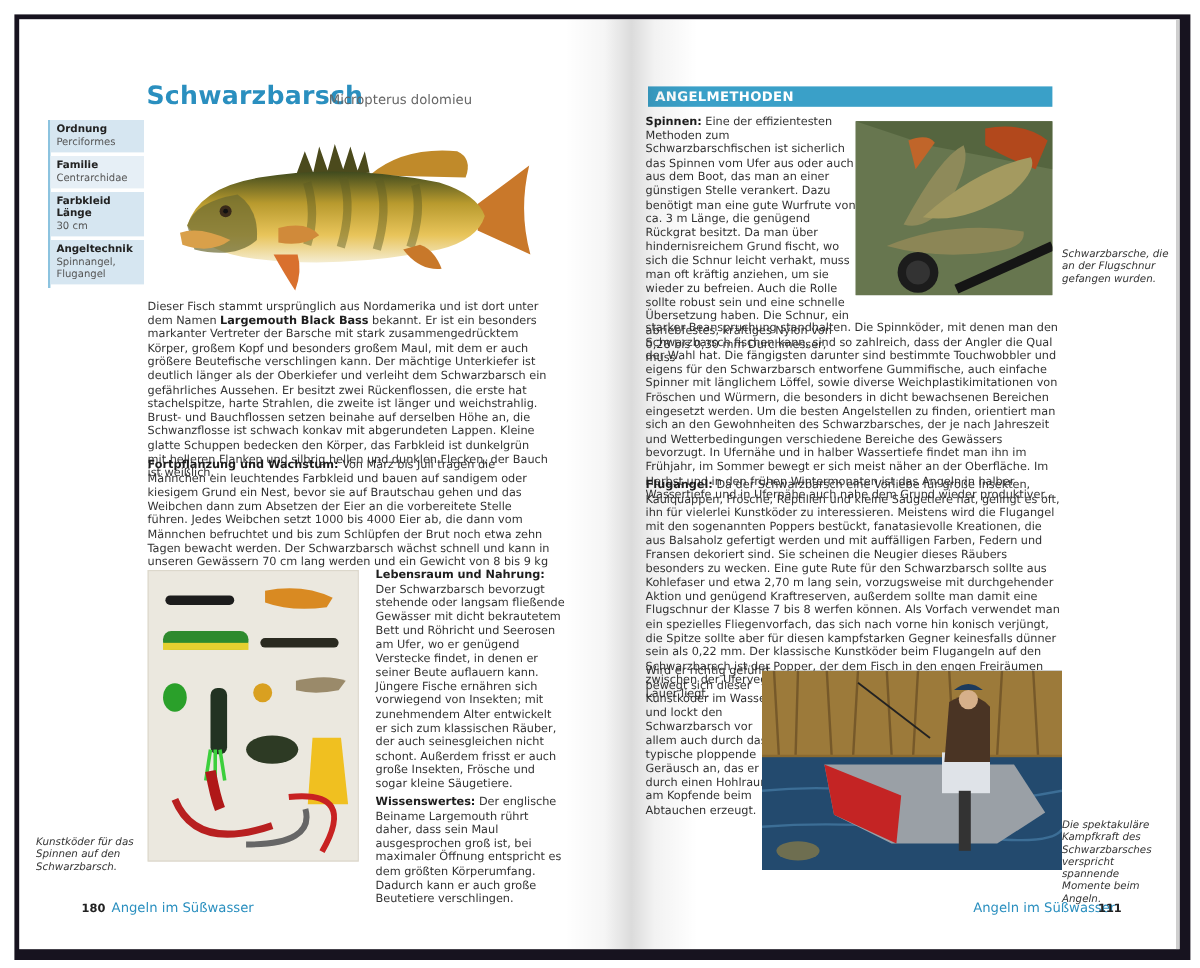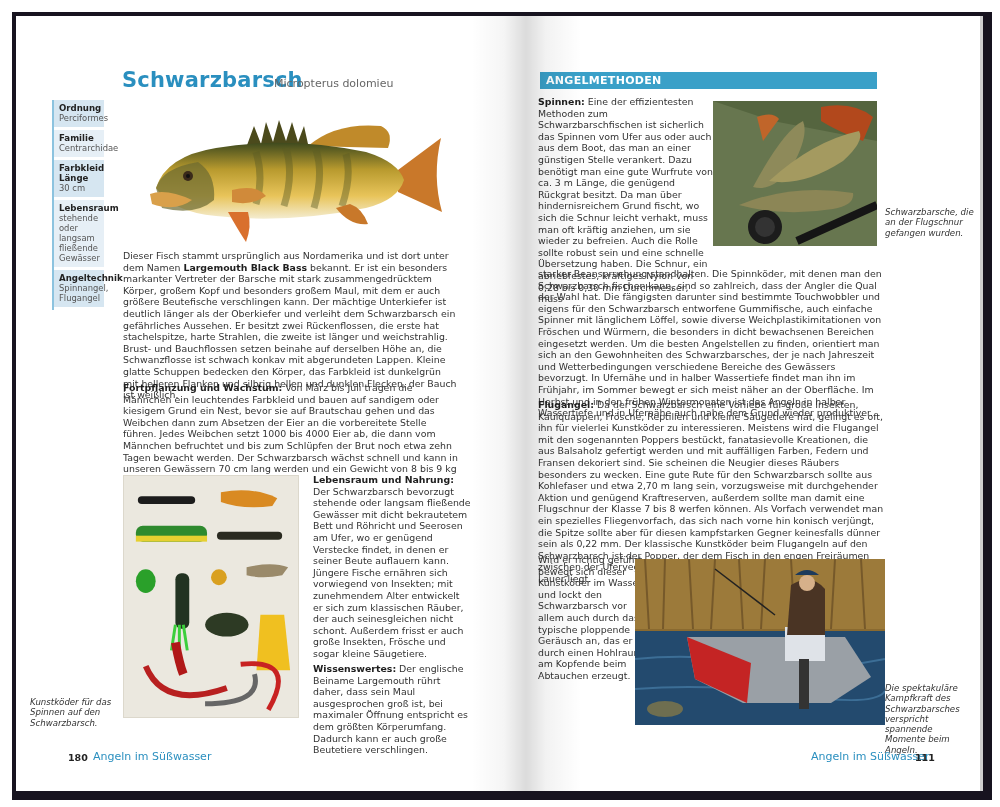--- a/index.html
+++ b/index.html
@@ -12,21 +12,21 @@
     background: linear-gradient(to right, rgba(255,255,255,0) 0%, rgba(0,0,0,0.04) 30%, rgba(0,0,0,0.14) 50%, rgba(0,0,0,0.05) 68%, rgba(255,255,255,0) 100%); pointer-events:none; }
   .rightedge { position:absolute; right:0; top:0; width:3px; height:775px; background:#cfcfcf; }
 
   .abs { position: absolute; }
   .txt { font-size: 9.4px; line-height: 11.6px; color: #333; text-align: left; }
   .txt b { color: #1e1e1e; }
 
   
   .title { left: 106px; top: 52px; font-size: 21px; color: #2a8fbf; font-weight: bold; letter-spacing: 0.2px; text-align: right; }
   .latin { left: 258px; top: 61px; font-size: 11px; color: #666; }
-  .sidebar { left: 24px; top: 84px; width: 52px; border-left: 2px solid #8cc3df; margin-left: 12px; }
+  .sidebar { left: 24px; top: 84px; width: 80px; border-left: 2px solid #8cc3df; }
   .sb-item { background: #d6e6f1; margin-bottom: 3px; padding: 3px 4px 4px 5px; }
   .sb-item.alt { background: #e6eff6; }
   .sb-label { font-size: 8.6px; font-weight: bold; color: #222; line-height: 10px; display:block; }
   .sb-value { font-size: 8.4px; color: #555; line-height: 10px; display:block; }
 
   .fish { left: 120px; top: 92px; width: 318px; height: 136px; }
 
   .intro { left: 107px; top: 234px; width: 336px; }
   .fort { left: 107px; top: 366px; width: 336px; }
 
@@ -65,24 +65,20 @@
       <span class="sb-label">Ordnung</span>
       <span class="sb-value">Perciformes</span>
     </div>
     <div class="sb-item alt">
       <span class="sb-label">Familie</span>
       <span class="sb-value">Centrarchidae</span>
     </div>
     <div class="sb-item">
       <span class="sb-label">Farbkleid Länge</span>
       <span class="sb-value">30 cm</span>
-    </div>
-    <div class="sb-item alt">
-      <span class="sb-label">Lebensraum</span>
-      <span class="sb-value">stehende oder langsam fließende Gewässer</span>
     </div>
     <div class="sb-item">
       <span class="sb-label">Angeltechnik</span>
       <span class="sb-value">Spinnangel, Flugangel</span>
     </div>
   </div>
 
   <svg class="abs fish" viewBox="0 0 318 136">
     <defs>
       <linearGradient id="fb" x1="0" y1="0" x2="0" y2="1">

